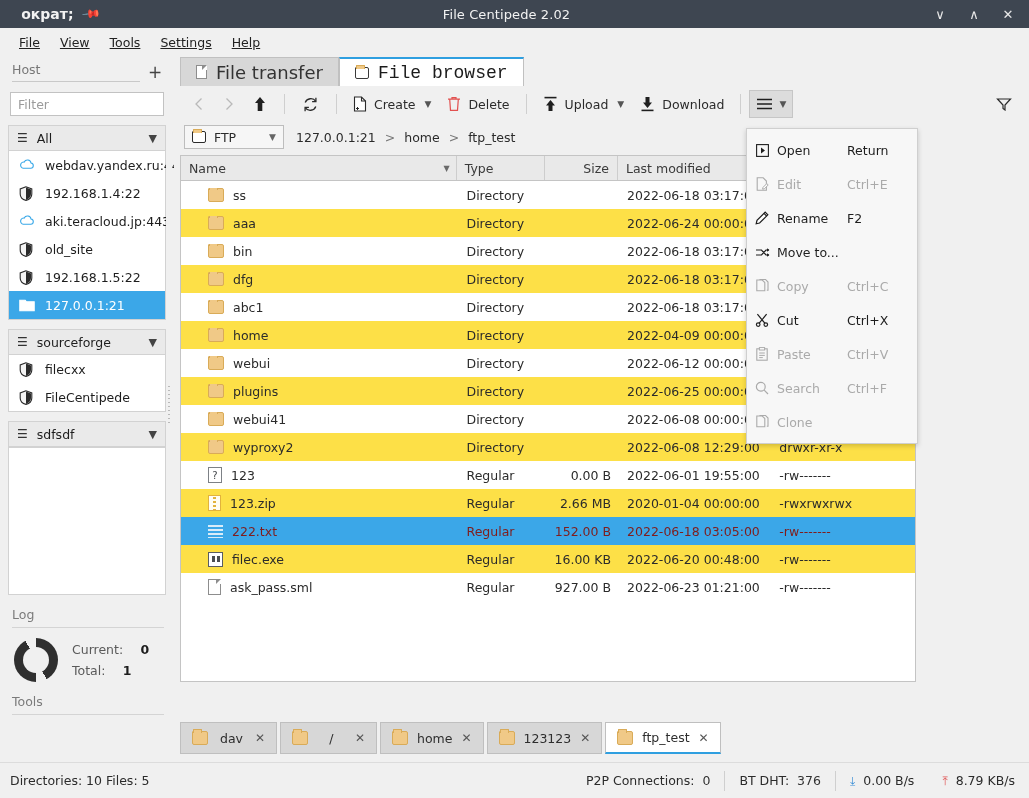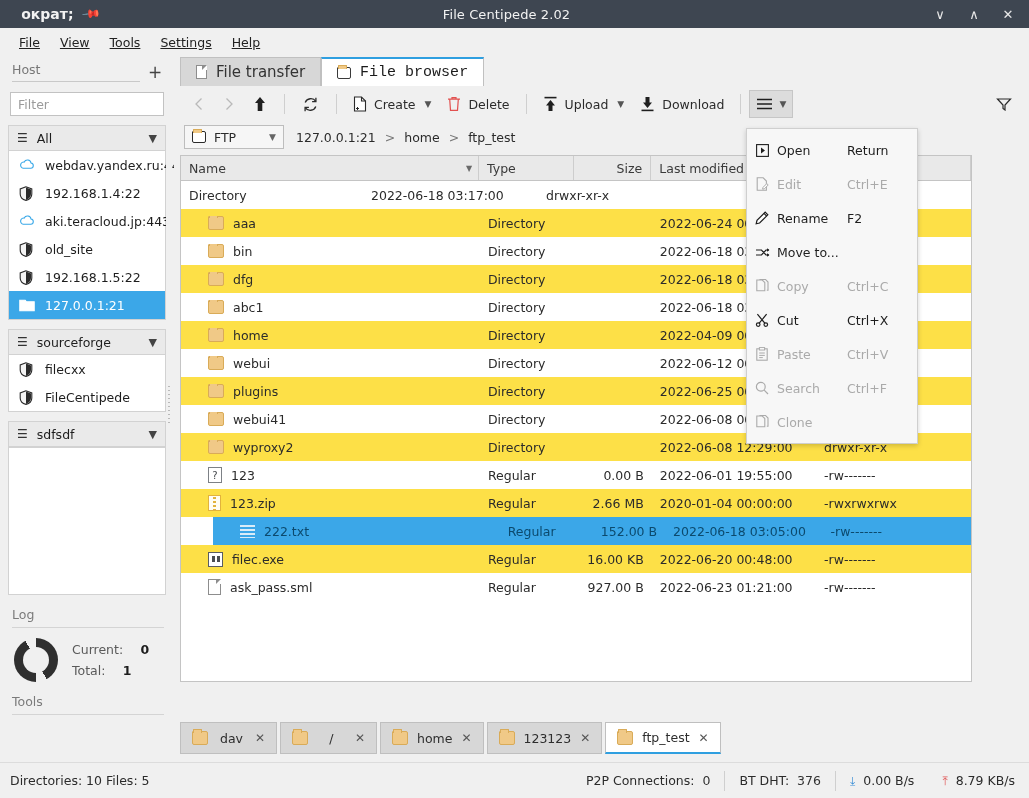--- a/index.html
+++ b/index.html
@@ -84,21 +84,21 @@
     background: repeating-linear-gradient(to bottom, #b9b9b9 0 1px, transparent 1px 4px);
   }
 
   
   .main { position: absolute; top: 56px; left: 174px; width: 855px; height: 706px; background: #f0f0f0; }
 
   .tabstrip { position: relative; height: 30px; display: flex; align-items: flex-end; padding-left: 6px; }
   .tabstrip::after { content:""; position:absolute; left:0; bottom:0; width: 100%; height:0; }
   .tab {
     height: 29px; display: flex; align-items: center; gap: 9px; padding: 0 15px;
-    font-size: 15px; background: #d7d7d7; border: 1px solid #c0c0c0; border-bottom: none;
+    font-size: 18px; background: #d7d7d7; border: 1px solid #c0c0c0; border-bottom: none;
     color: #333;
   }
   .tab.active { background: #fff; border-top: 2px solid #2f9fe0; color: #1b1b1b; font-family: Liberation Mono, monospace; }
 
   .toolbar { height: 36px; display: flex; align-items: center; padding: 0 8px 0 10px; gap: 0; background:#f0f0f0;}
   .tbtn { height: 28px; display: flex; align-items: center; gap: 7px; padding: 0 8px; font-size: 12.5px; color:#2b2b2b;}
   .tbtn.icononly { padding: 0 9px; }
   .tbtn.dis { color: #bdbdbd; }
   .tsep { width: 1px; height: 20px; background: #cfcfcf; margin: 0 8px; }
   .caret { font-size: 9px; color: #555; margin-left: 2px; }
@@ -112,38 +112,38 @@
   .proto-sel {
     height: 24px; width: 100px; background: #f6f6f6; border: 1px solid #bdbdbd;
     display: flex; align-items: center; gap: 8px; padding: 0 7px; font-size: 12.5px;
   }
   .proto-sel .chev { margin-left: auto; font-size: 9px; color: #666; }
   .crumbs { display: flex; align-items: center; gap: 9px; font-size: 12.5px; color: #2b2b2b; }
   .crumbs .sep { color: #777; }
 
   
   .table-wrap {
-    position: absolute; top: 99px; left: 6px; width: 792px; height: 527px;
+    position: absolute; top: 99px; left: 6px; width: 736px; height: 527px;
     background: #fff; border: 1px solid #c4c4c4; overflow: hidden;
   }
   .thead { display: flex; height: 25px; background: #e9e9e9; border-bottom: 1px solid #c4c4c4; }
   .th {
     display: flex; align-items: center; font-size: 12.5px; color: #3a3a3a;
     border-right: 1px solid #cdcdcd; padding: 0 8px; position: relative;
   }
   .th.sorted .sortarrow { position: absolute; right: 6px; font-size: 8px; color: #6a6a6a; }
   .th.num { justify-content: flex-end; }
   .c-name { width: 318px; }
   .c-type { width: 100px; }
   .c-size { width: 82px; }
   .c-mod  { width: 175px; }
   .c-perm { width: 165px; }
   .row { display: flex; height: 28px; align-items: center; background: #fff; }
   .row.alt { background: #fde047; }
-  .row.sel { background: #3ba7e8; color: #0c4a6e; margin-left: 32px; }
+  .row.sel { background: #3ba7e8; color: #7f1d1d; }
   .cell { display: flex; align-items: center; font-size: 12.5px; padding: 0 8px; overflow: hidden; white-space: nowrap; }
   .cell.num { justify-content: flex-end; }
   .cell.name { gap: 9px; padding-left: 27px; }
 
   
   .ico { width: 16px; height: 14px; flex: 0 0 16px; position: relative; display:inline-block; }
   .ico.folder { background: #f0c987; border: 1px solid #d9ab58; border-radius: 1px 2px 2px 2px; }
   .ico.folder::before {
     content: ""; position: absolute; top: -3px; left: 0; width: 7px; height: 3px;
     background: #f0c987; border: 1px solid #d9ab58; border-bottom: none; border-radius: 1px 1px 0 0;
@@ -469,20 +469,24 @@
         </div>
         <div class="th c-mod">
           <span>Last modified</span>
         </div>
         <div class="th c-perm">
           <span></span>
         </div>
       </div>
 
       <div class="row">
+        <div class="cell name c-name">
+            <span class="ico folder"></span>
+            <span>ss</span>
+          </div>
         <div class="cell c-type">Directory</div>
         <div class="cell c-size num"></div>
         <div class="cell c-mod">2022-06-18 03:17:00</div>
         <div class="cell c-perm">drwxr-xr-x</div>
       </div>
       <div class="row alt">
         <div class="cell name c-name">
             <span class="ico folder"></span>
             <span>aaa</span>
           </div>

